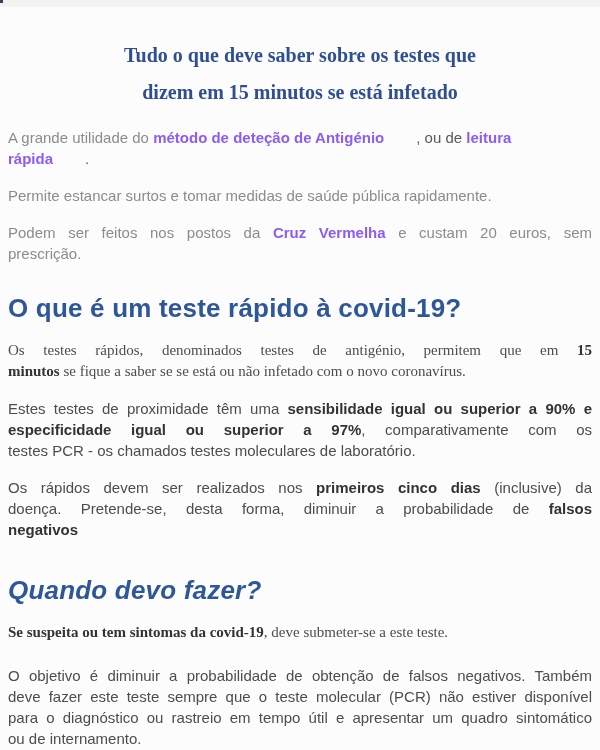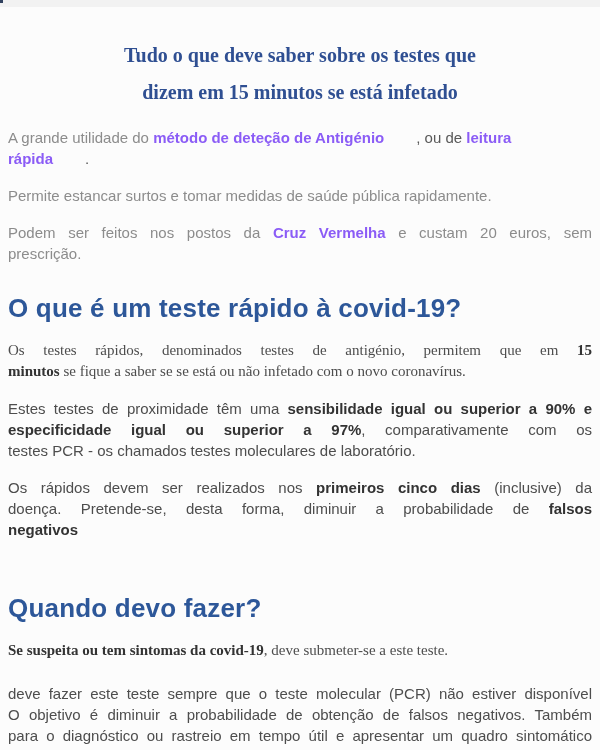--- a/index.html
+++ b/index.html
@@ -24,21 +24,21 @@
   .title span{display:block;}
   
   h2.sec{
     font-family:"Liberation Sans","DejaVu Sans",sans-serif;
     font-weight:bold;
     font-size:26px;line-height:33px;
     color:#2d5799;
     margin:28px 0 15px;
     letter-spacing:0.2px;
   }
-  h2.sec.sec2{margin-top:52px;}
+  h2.sec.sec2{margin-top:34px;font-style:italic;}
   
   .para{font-size:15px;line-height:21px;margin:16px 0 0;}
   .para.first{margin-top:5px;font-family:Liberation Serif, serif;}
   .intro{color:#8c8c8c;}
   .bodytx{color:#4d4d4d;}
   .jl{text-align:justify;text-align-last:justify;}
   .ll{text-align:left;}
   b.red{color:#8b5cf6;font-weight:bold;}
   b.blk{color:#333333;font-weight:bold;}
   .mid{color:#595959;margin-left:32px;}
@@ -85,20 +85,20 @@
       <div class="jl"><span>Os rápidos devem ser realizados nos </span><b class="blk">primeiros cinco dias</b><span> (inclusive) da</span></div>
       <div class="jl"><span>doença. Pretende-se, desta forma, diminuir a probabilidade de </span><b class="blk">falsos</b></div>
       <div class="ll"><b class="blk">negativos</b></div>
     </div>
 
     <h2 class="sec sec2">Quando devo fazer?</h2>
 
     <p class="para bodytx first"><b class="blk">Se suspeita ou tem sintomas da covid-19</b><span>, deve submeter-se a este teste.</span></p>
 
     <div class="para bodytx p8">
+      <div class="jl">O objetivo é diminuir a probabilidade de obtenção de falsos negativos. Também</div>
       <div class="jl">deve fazer este teste sempre que o teste molecular (PCR) não estiver disponível</div>
-      <div class="jl">O objetivo é diminuir a probabilidade de obtenção de falsos negativos. Também</div>
       <div class="jl">para o diagnóstico ou rastreio em tempo útil e apresentar um quadro sintomático</div>
       <div class="ll">ou de internamento.</div>
     </div>
 
   </div>
 </div>
 
 </body></html>

